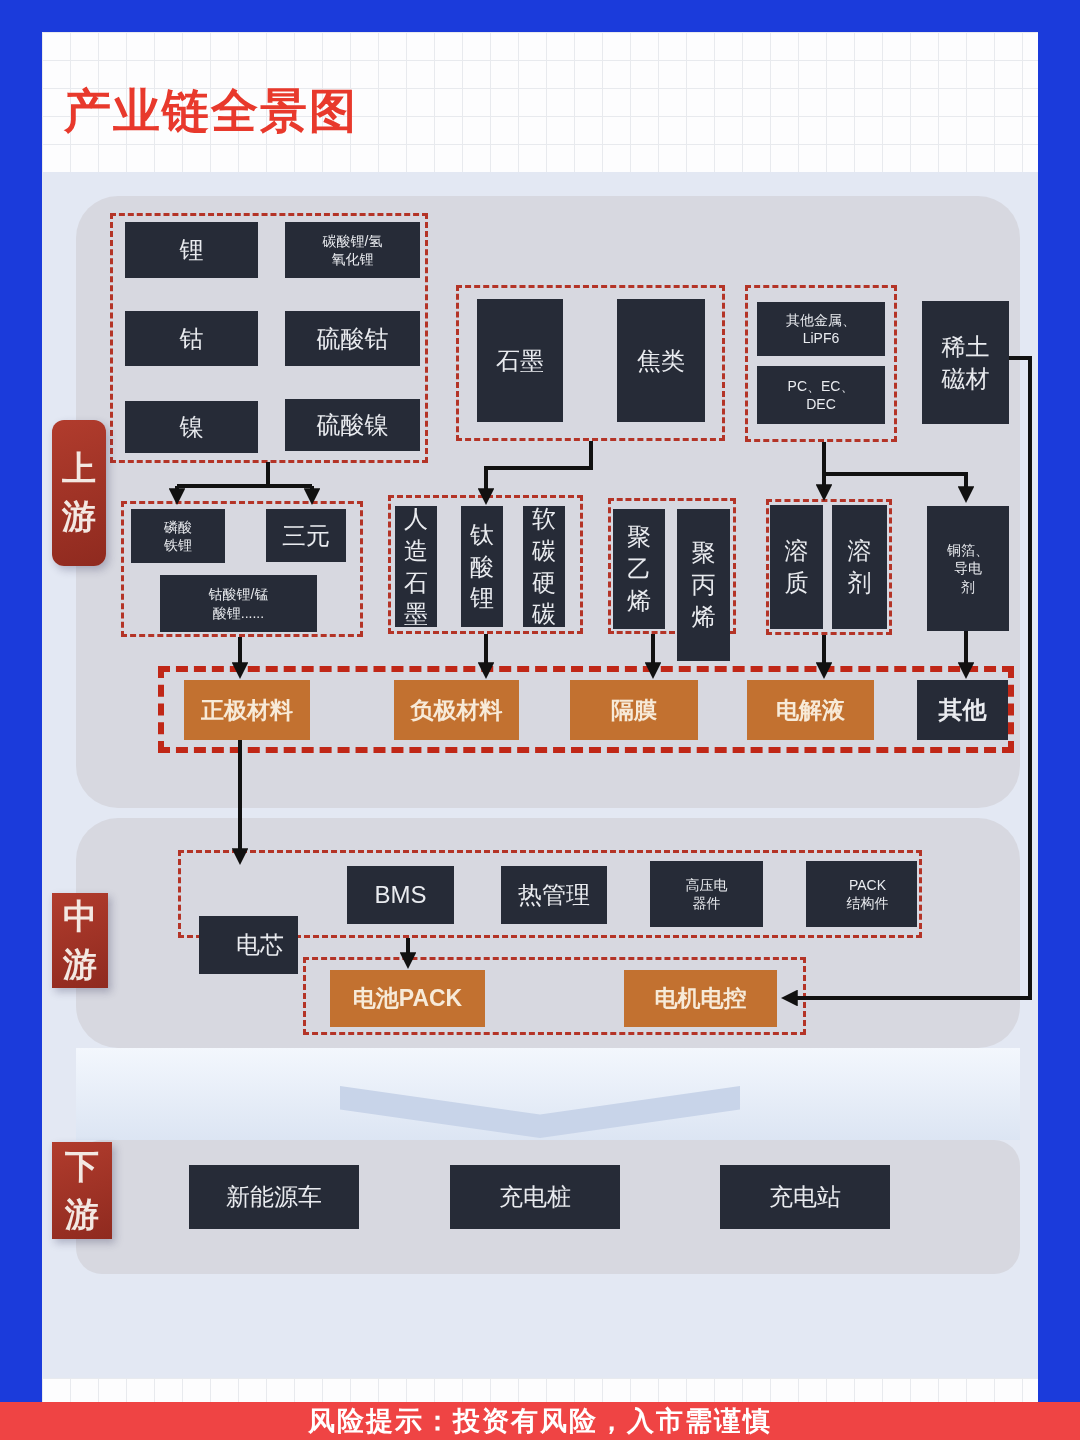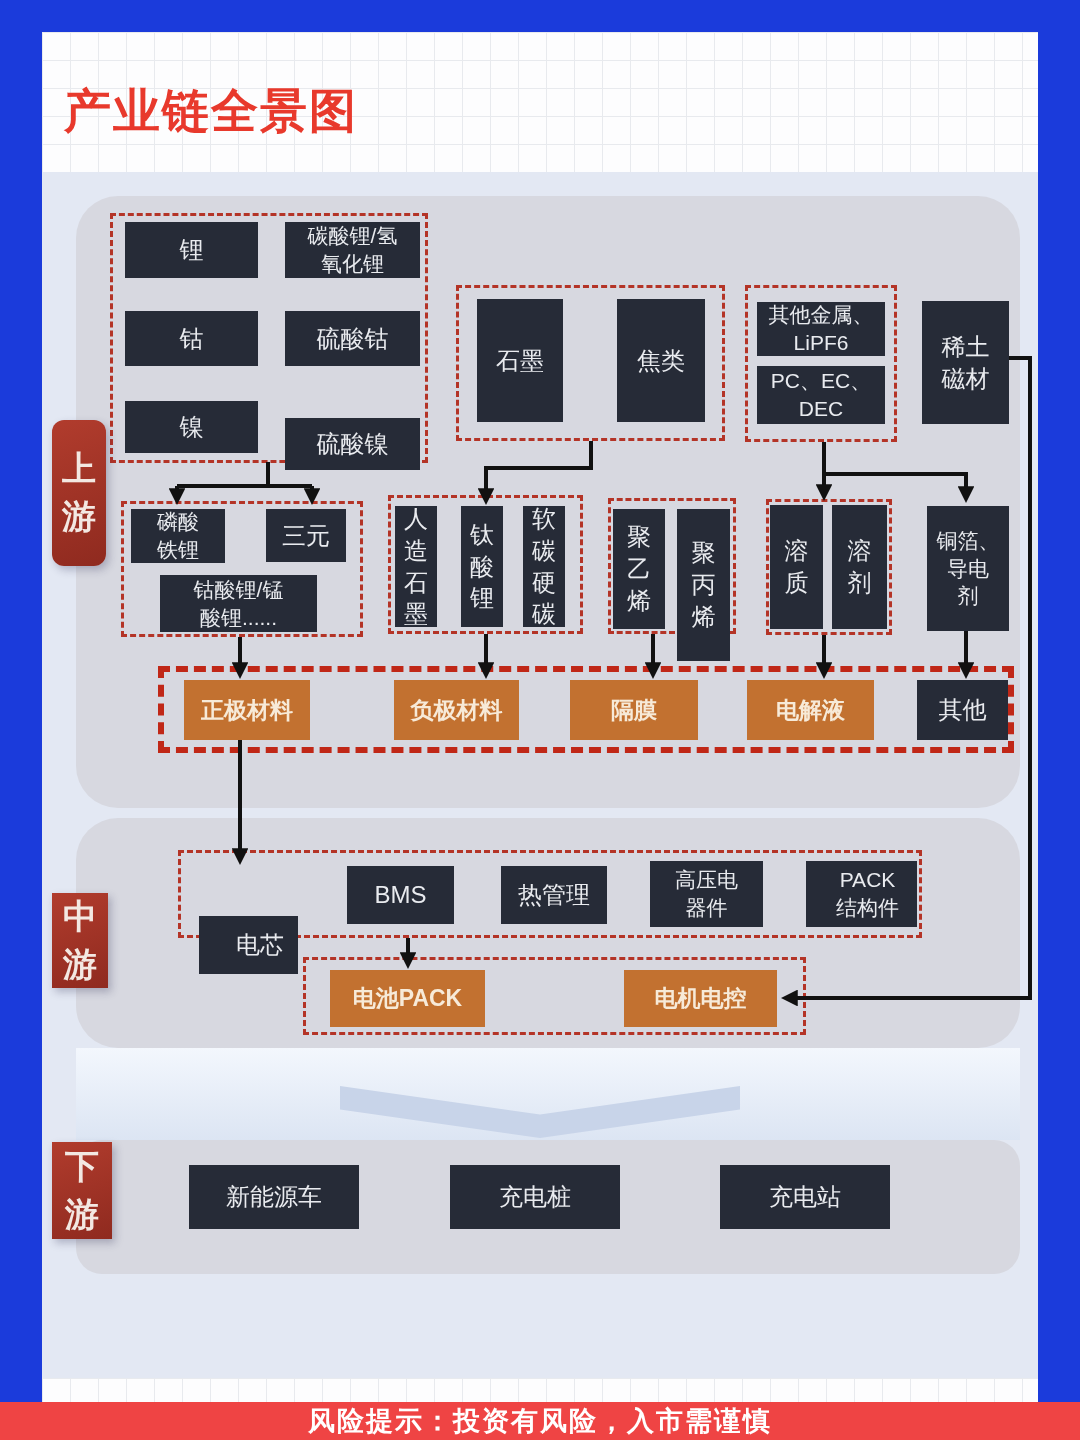--- a/index.html
+++ b/index.html
@@ -18,21 +18,21 @@
     clip-path: polygon(0 0, 50% 55%, 100% 0, 100% 45%, 50% 100%, 0 45%); }
   .stage { position:absolute; background:linear-gradient(160deg,#b13c2d 0%, #8f2a1f 100%);
     color:#f3e8e2; display:flex; align-items:center; justify-content:center;
     word-break:break-all; line-height:1.4; font-size:34px; font-weight:600;
     box-shadow:3px 4px 8px rgba(40,40,80,.28); padding:0 10px; text-align:center; }
   .dashed { position:absolute; border:3px dashed #b43427; }
   .dashed-thick { position:absolute; border:6px dashed #c02717; }
   .box { position:absolute; background:#262b37; color:#e9ebef; display:flex; align-items:center; justify-content:center;
     text-align:center; font-size:24px; font-weight:500; line-height:1.32; white-space:pre-line; }
   .box.orange { background:#c27130; color:#f7ead8; font-weight:600; font-size:23px; }
-  .box.small { font-size:21px;text-align:center; }
+  .box.small { font-size:14px;text-align:center; }
   .box.v { font-size:24px; padding:0 6px; word-break:break-all; }
   .arrows { position:absolute; left:0; top:0; pointer-events:none; }
   .footer-bar { position:absolute; left:0; top:1402px; width:1080px; height:38px; background:#ef4444;
     color:#ffffff; display:flex; align-items:center; justify-content:center; font-size:27px; font-weight:bold; letter-spacing:2px; }
 </style>
 </head>
 <body>
 
 <div class="canvas">
 
@@ -59,21 +59,21 @@
   <div class="dashed-thick" style="left:158px; top:666px; width:856px; height:87px;"></div>
   <div class="dashed" style="left:178px; top:850px; width:744px; height:88px;"></div>
   <div class="dashed" style="left:303px; top:957px; width:503px; height:78px;"></div>
 
   <div class="box" style="left:125px; top:222px; width:133px; height:56px;">锂</div>
   <div class="box small" style="left:285px; top:222px; width:135px; height:56px;">碳酸锂/氢
 氧化锂</div>
   <div class="box" style="left:125px; top:311px; width:133px; height:55px;">钴</div>
   <div class="box" style="left:285px; top:311px; width:135px; height:55px;">硫酸钴</div>
   <div class="box" style="left:125px; top:401px; width:133px; height:52px;">镍</div>
-  <div class="box" style="left:285px; top:418px; width:135px; height:52px;">硫酸镍</div>
+  <div class="box" style="left:285px; top:399px; width:135px; height:52px;">硫酸镍</div>
 
   <div class="box" style="left:477px; top:299px; width:86px; height:123px;">石墨</div>
   <div class="box" style="left:617px; top:299px; width:88px; height:123px;">焦类</div>
 
   <div class="box small" style="left:757px; top:302px; width:128px; height:54px;">其他金属、
 LiPF6</div>
   <div class="box small" style="left:757px; top:366px; width:128px; height:58px;">PC、EC、
 DEC</div>
   <div class="box" style="left:922px; top:301px; width:87px; height:123px;">稀土
 磁材</div>
@@ -94,21 +94,21 @@
   <div class="box v" style="left:770px; top:505px; width:53px; height:124px;">溶质</div>
   <div class="box v" style="left:832px; top:505px; width:55px; height:124px;">溶剂</div>
   <div class="box small" style="left:927px; top:506px; width:82px; height:125px;">铜箔、
 导电
 剂</div>
 
   <div class="box orange" style="left:184px; top:680px; width:126px; height:60px;">正极材料</div>
   <div class="box orange" style="left:394px; top:680px; width:125px; height:60px;">负极材料</div>
   <div class="box orange" style="left:570px; top:680px; width:128px; height:60px;">隔膜</div>
   <div class="box orange" style="left:747px; top:680px; width:127px; height:60px;">电解液</div>
-  <div class="box" style="left:917px; top:680px; width:91px; height:60px;">其他</div>
+  <div class="box" style="left:917px; top:680px; width:91px; height:60px;font-weight:bold;">其他</div>
 
   <div class="box" style="left:199px; top:916px; width:99px; height:58px;padding-left:23px;">电芯</div>
   <div class="box" style="left:347px; top:866px; width:107px; height:58px;">BMS</div>
   <div class="box" style="left:501px; top:866px; width:106px; height:58px;">热管理</div>
   <div class="box small" style="left:650px; top:861px; width:113px; height:66px;">高压电
 器件</div>
   <div class="box small" style="left:806px; top:861px; width:111px; height:66px;padding-left:12px;">PACK
 结构件</div>
 
   <div class="box orange" style="left:330px; top:970px; width:155px; height:57px;">电池PACK</div>

